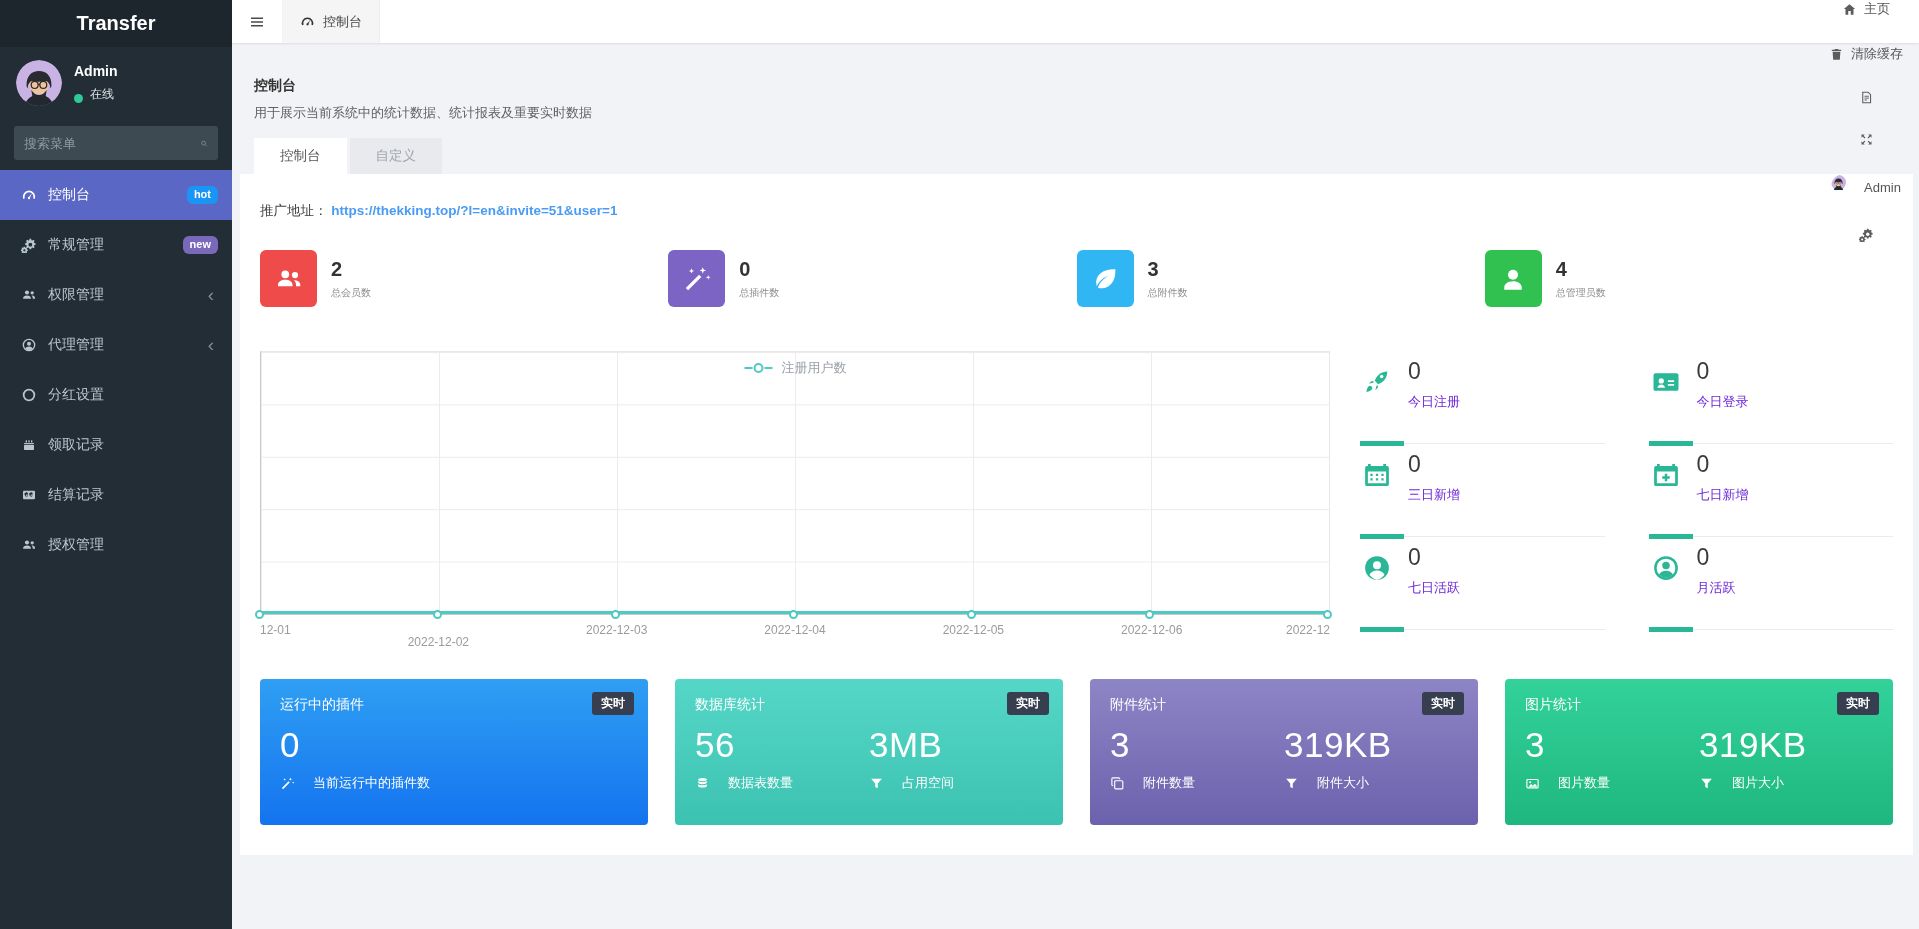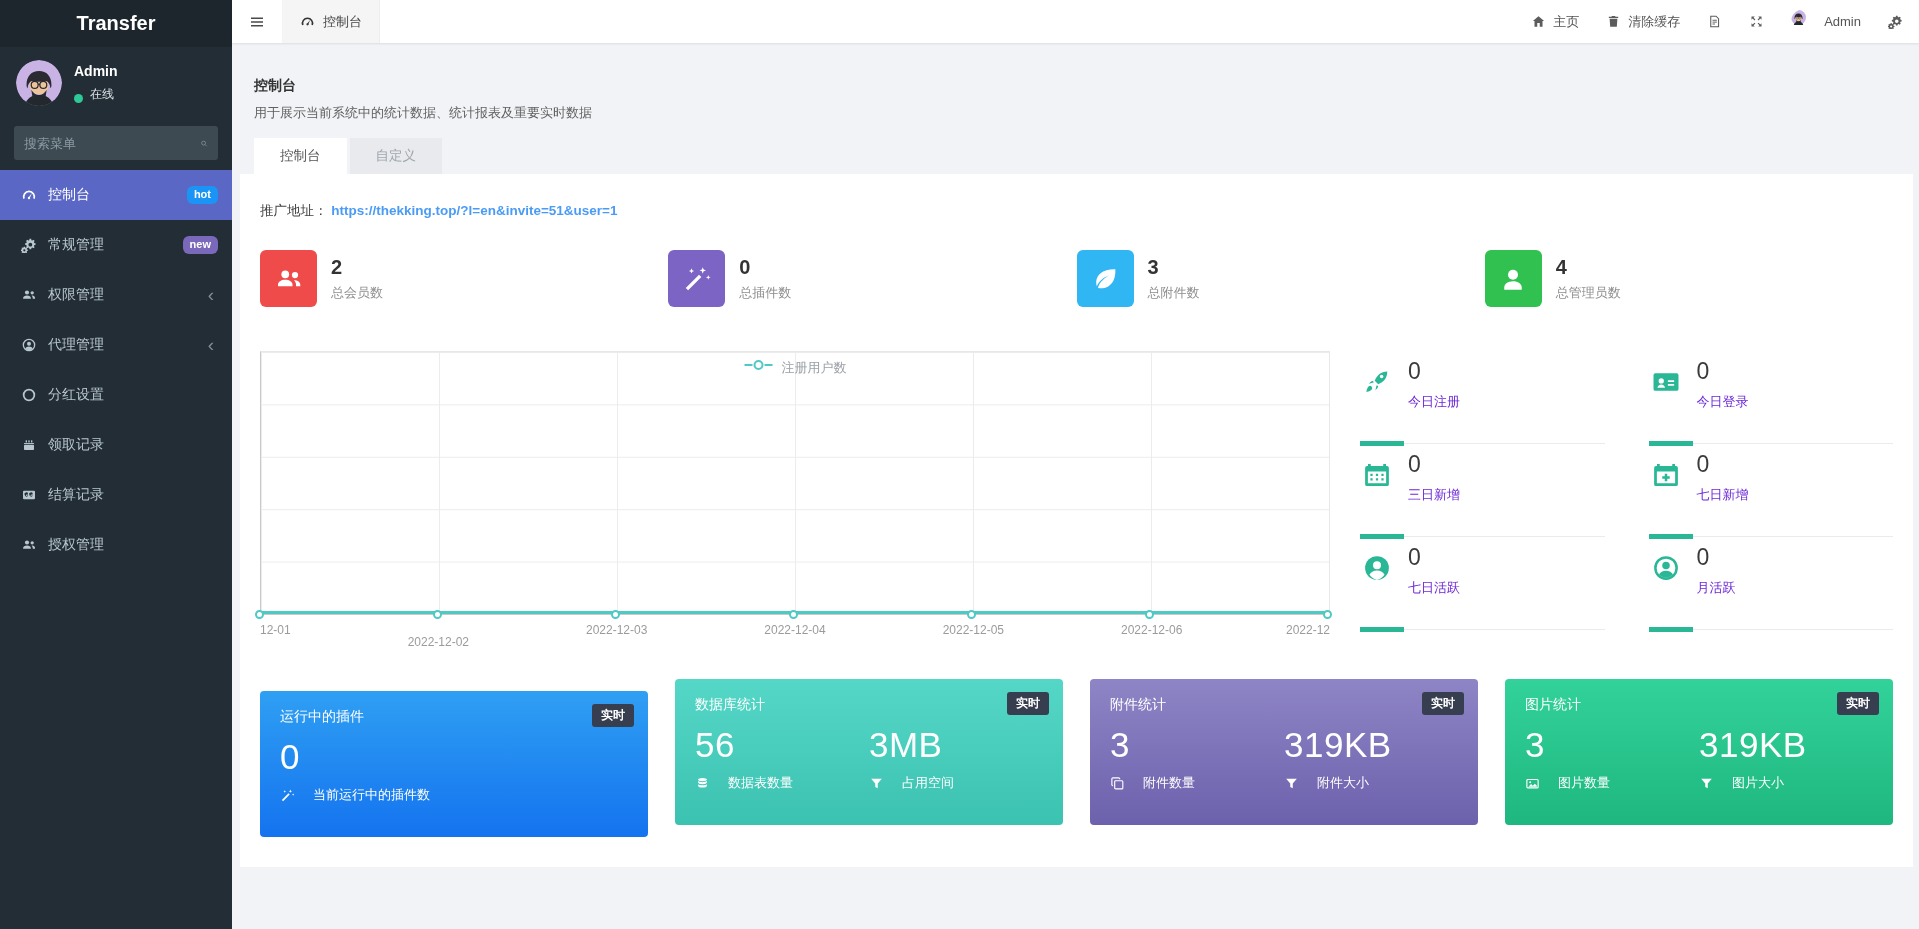--- a/index.html
+++ b/index.html
@@ -32,21 +32,21 @@
   .marrow { margin-left:auto; color:#7f8e96; font-size:19px; line-height:14px; padding-right:4px; }
 
   
   .topbar { position:absolute; left:232px; right:0; top:0; height:43px; background:#fff;
             box-shadow:0 1px 2px rgba(0,0,0,.09); display:flex; align-items:stretch; z-index:4; }
   .hamburger { width:50px; display:flex; align-items:center; justify-content:center; color:#4a4a4a; cursor:pointer; }
   .toptab { display:flex; align-items:center; gap:8px; padding:0 17px; background:#f5f5f6;
             border-right:1px solid #ededed; border-left:1px solid #f3f3f3; color:#444; font-size:13px; }
   .toptab .ic { width:15px; height:15px; color:#333; }
   .topnav { margin-left:auto; display:flex; align-items:center; gap:27px; padding-right:16px;
-            color:#555; font-size:13px; }
+            color:#555; font-size:13px;flex-direction:column; }
   .topitem { display:flex; align-items:center; gap:7px; cursor:pointer; }
   .topitem .ic { width:15px; height:15px; color:#5c5c5c; }
   .avatar-sm { width:26px; height:26px; border-radius:50%; overflow:hidden; }
 
   
   .wrapper { position:absolute; left:232px; right:0; top:43px; bottom:0; background:#f1f3f6; overflow:hidden; }
   .panel { margin:14px 6px 0 8px; }
   .pheading { padding:20px 14px 0; }
   .ptitle { font-size:14px; font-weight:bold; color:#333; }
   .pdesc { margin-top:9px; font-size:13px; color:#616161; }
@@ -59,34 +59,34 @@
   .promo { font-size:13.5px; color:#444; }
   .promo a { color:var(--link_blue,#4a9bf5); text-decoration:none;font-weight:bold; }
 
   .stats { display:flex; margin-top:30px; }
   .stat { flex:1; display:flex; align-items:center; }
   .sicon { width:57px; height:57px; border-radius:6px; color:#fff;
            display:flex; align-items:center; justify-content:center; }
   .sicon .ic { width:30px; height:30px; }
   .stext { margin-left:14px; }
   .sval { font-size:20px; font-weight:bold; color:#333; }
-  .slab { margin-top:5px; font-size:13px; color:#8e8e8e; }
+  .slab { margin-top:5px; font-size:10px; color:#8e8e8e; }
 
   .mainrow { display:flex; margin-top:44px; }
   .chartwrap { width:1070px; }
   .plot { position:relative; height:264px;
           border:1px solid #e8e8e8; border-left-color:#c9c9c9; border-bottom-color:#c9c9c9;
           background-image:linear-gradient(to right,#ececec 1px,transparent 1px),
                            linear-gradient(to bottom,#ececec 1px,transparent 1px);
           background-size:calc(100%/6) 100%, 100% calc(100%/5); }
   .chline { position:absolute; left:0; right:0; bottom:0; height:3px; background:var(--chart,#4ec9c4); }
   .marker { position:absolute; bottom:-5px; width:9px; height:9px; margin-left:-6px;
             border:2px solid var(--chart,#4ec9c4); background:#fff; border-radius:50%; }
   .legend { position:absolute; top:7px; left:50%; transform:translateX(-50%);
-            display:flex; align-items:flex-start; gap:8px; color:#9aa0a6; font-size:13px; }
+            display:flex; align-items:center; gap:8px; color:#9aa0a6; font-size:13px; }
   .lgl { color:var(--chart,#4ec9c4); display:flex; }
   .xlabels { position:relative; height:28px; font-size:12px; color:#9b9b9b; }
 
   .dailies { flex:1; margin-left:30px; display:grid; grid-template-columns:1fr 1fr;
              column-gap:44px; align-content:start; }
   .dcell { position:relative; height:93px; border-bottom:1px solid #ebebeb; }
   .dcell::after { content:''; position:absolute; left:0; bottom:-3px; width:44px; height:5px;
                   background:var(--accent_teal,#29b795); }
   .dcell .ic { position:absolute; left:2px; top:16px; width:30px; height:30px; color:var(--accent_teal,#29b795); }
   .dval { margin-left:48px; padding-top:7px; font-size:23px; color:#3a3a3a; }
@@ -482,21 +482,21 @@
             <svg class="ic" viewBox="0 0 24 24">
                 <use href="#i-user-circle"></use>
               </svg>
             <div class="dval">0</div>
             <div class="dlab">月活跃</div>
           </div>
         </div>
       </div>
 
       <div class="cards">
-        <div class="gcard" style="background: linear-gradient(rgb(47, 159, 243), rgb(20, 115, 239)); margin-top: 12px;">
+        <div class="gcard" style="background: linear-gradient(rgb(47, 159, 243), rgb(20, 115, 239));">
           <div class="gtitle">运行中的插件</div>
           <div class="gbadge">实时</div>
           <div class="gmetrics">
             <div class="gmetric">
               <div class="gval">0</div>
               <div class="gfoot">
                   <svg class="ic" viewBox="0 0 24 24">
                     <use href="#i-wand"></use>
                   </svg>
                   <span>当前运行中的插件数</span>

